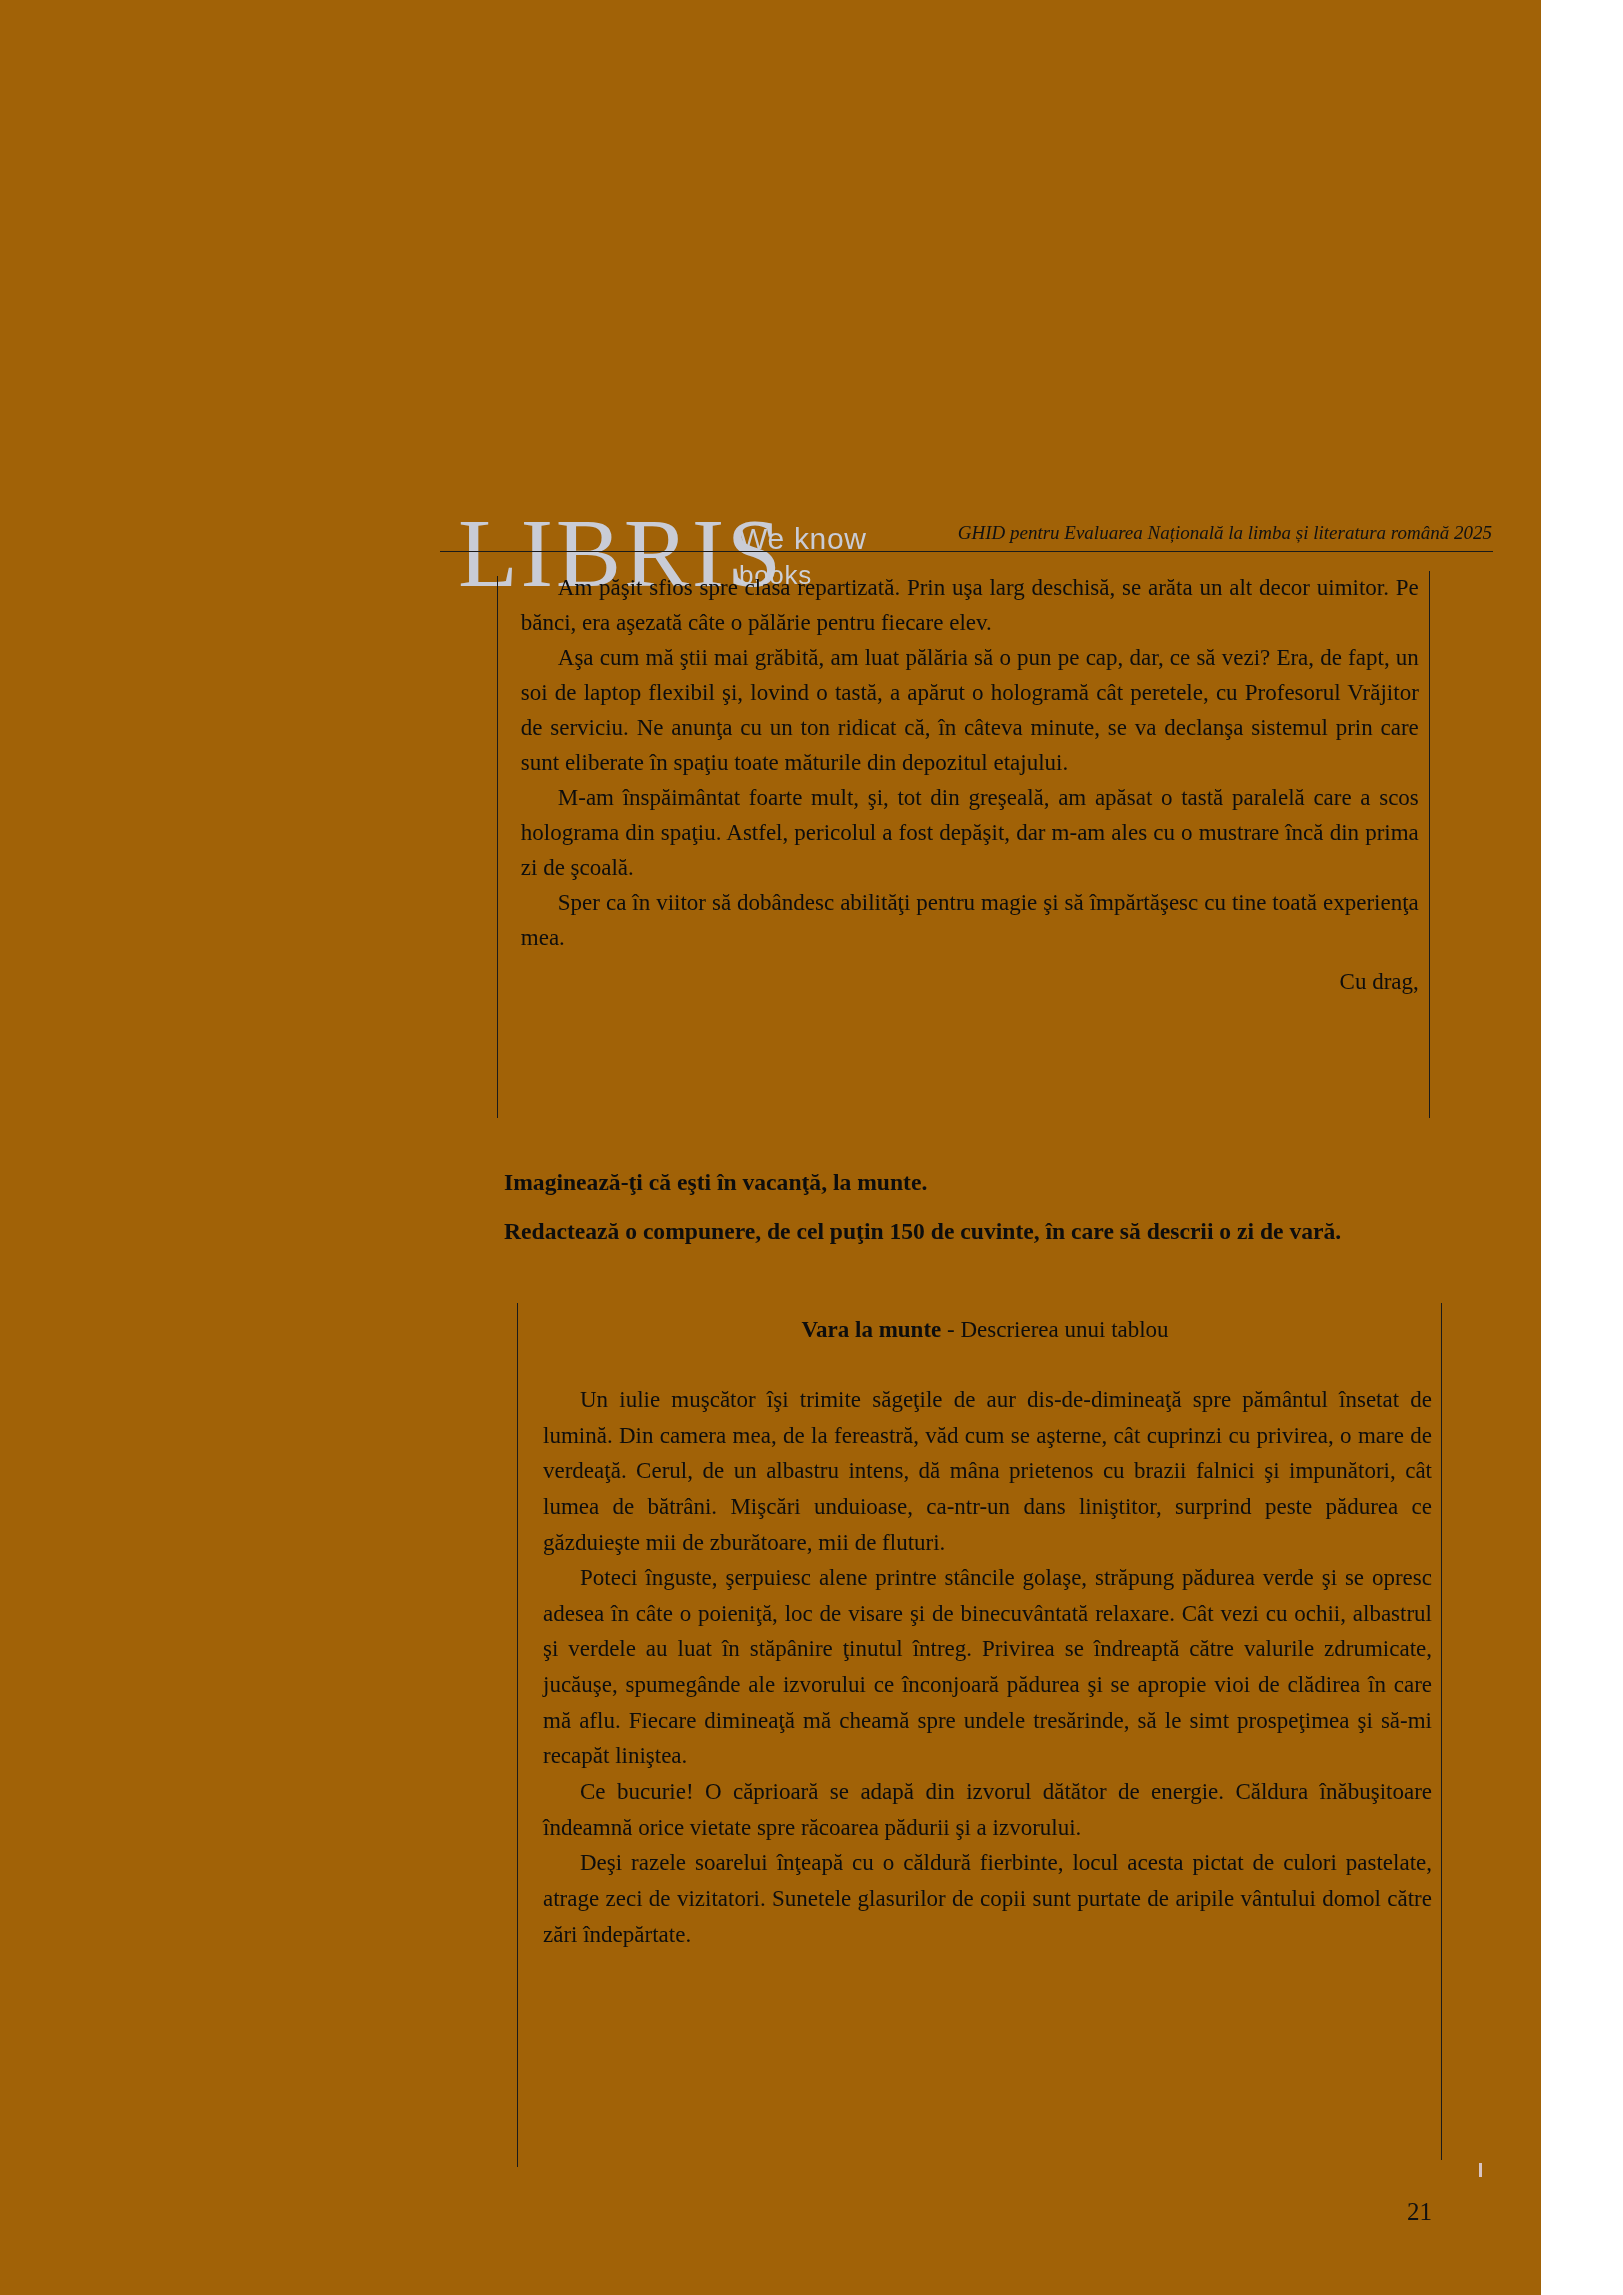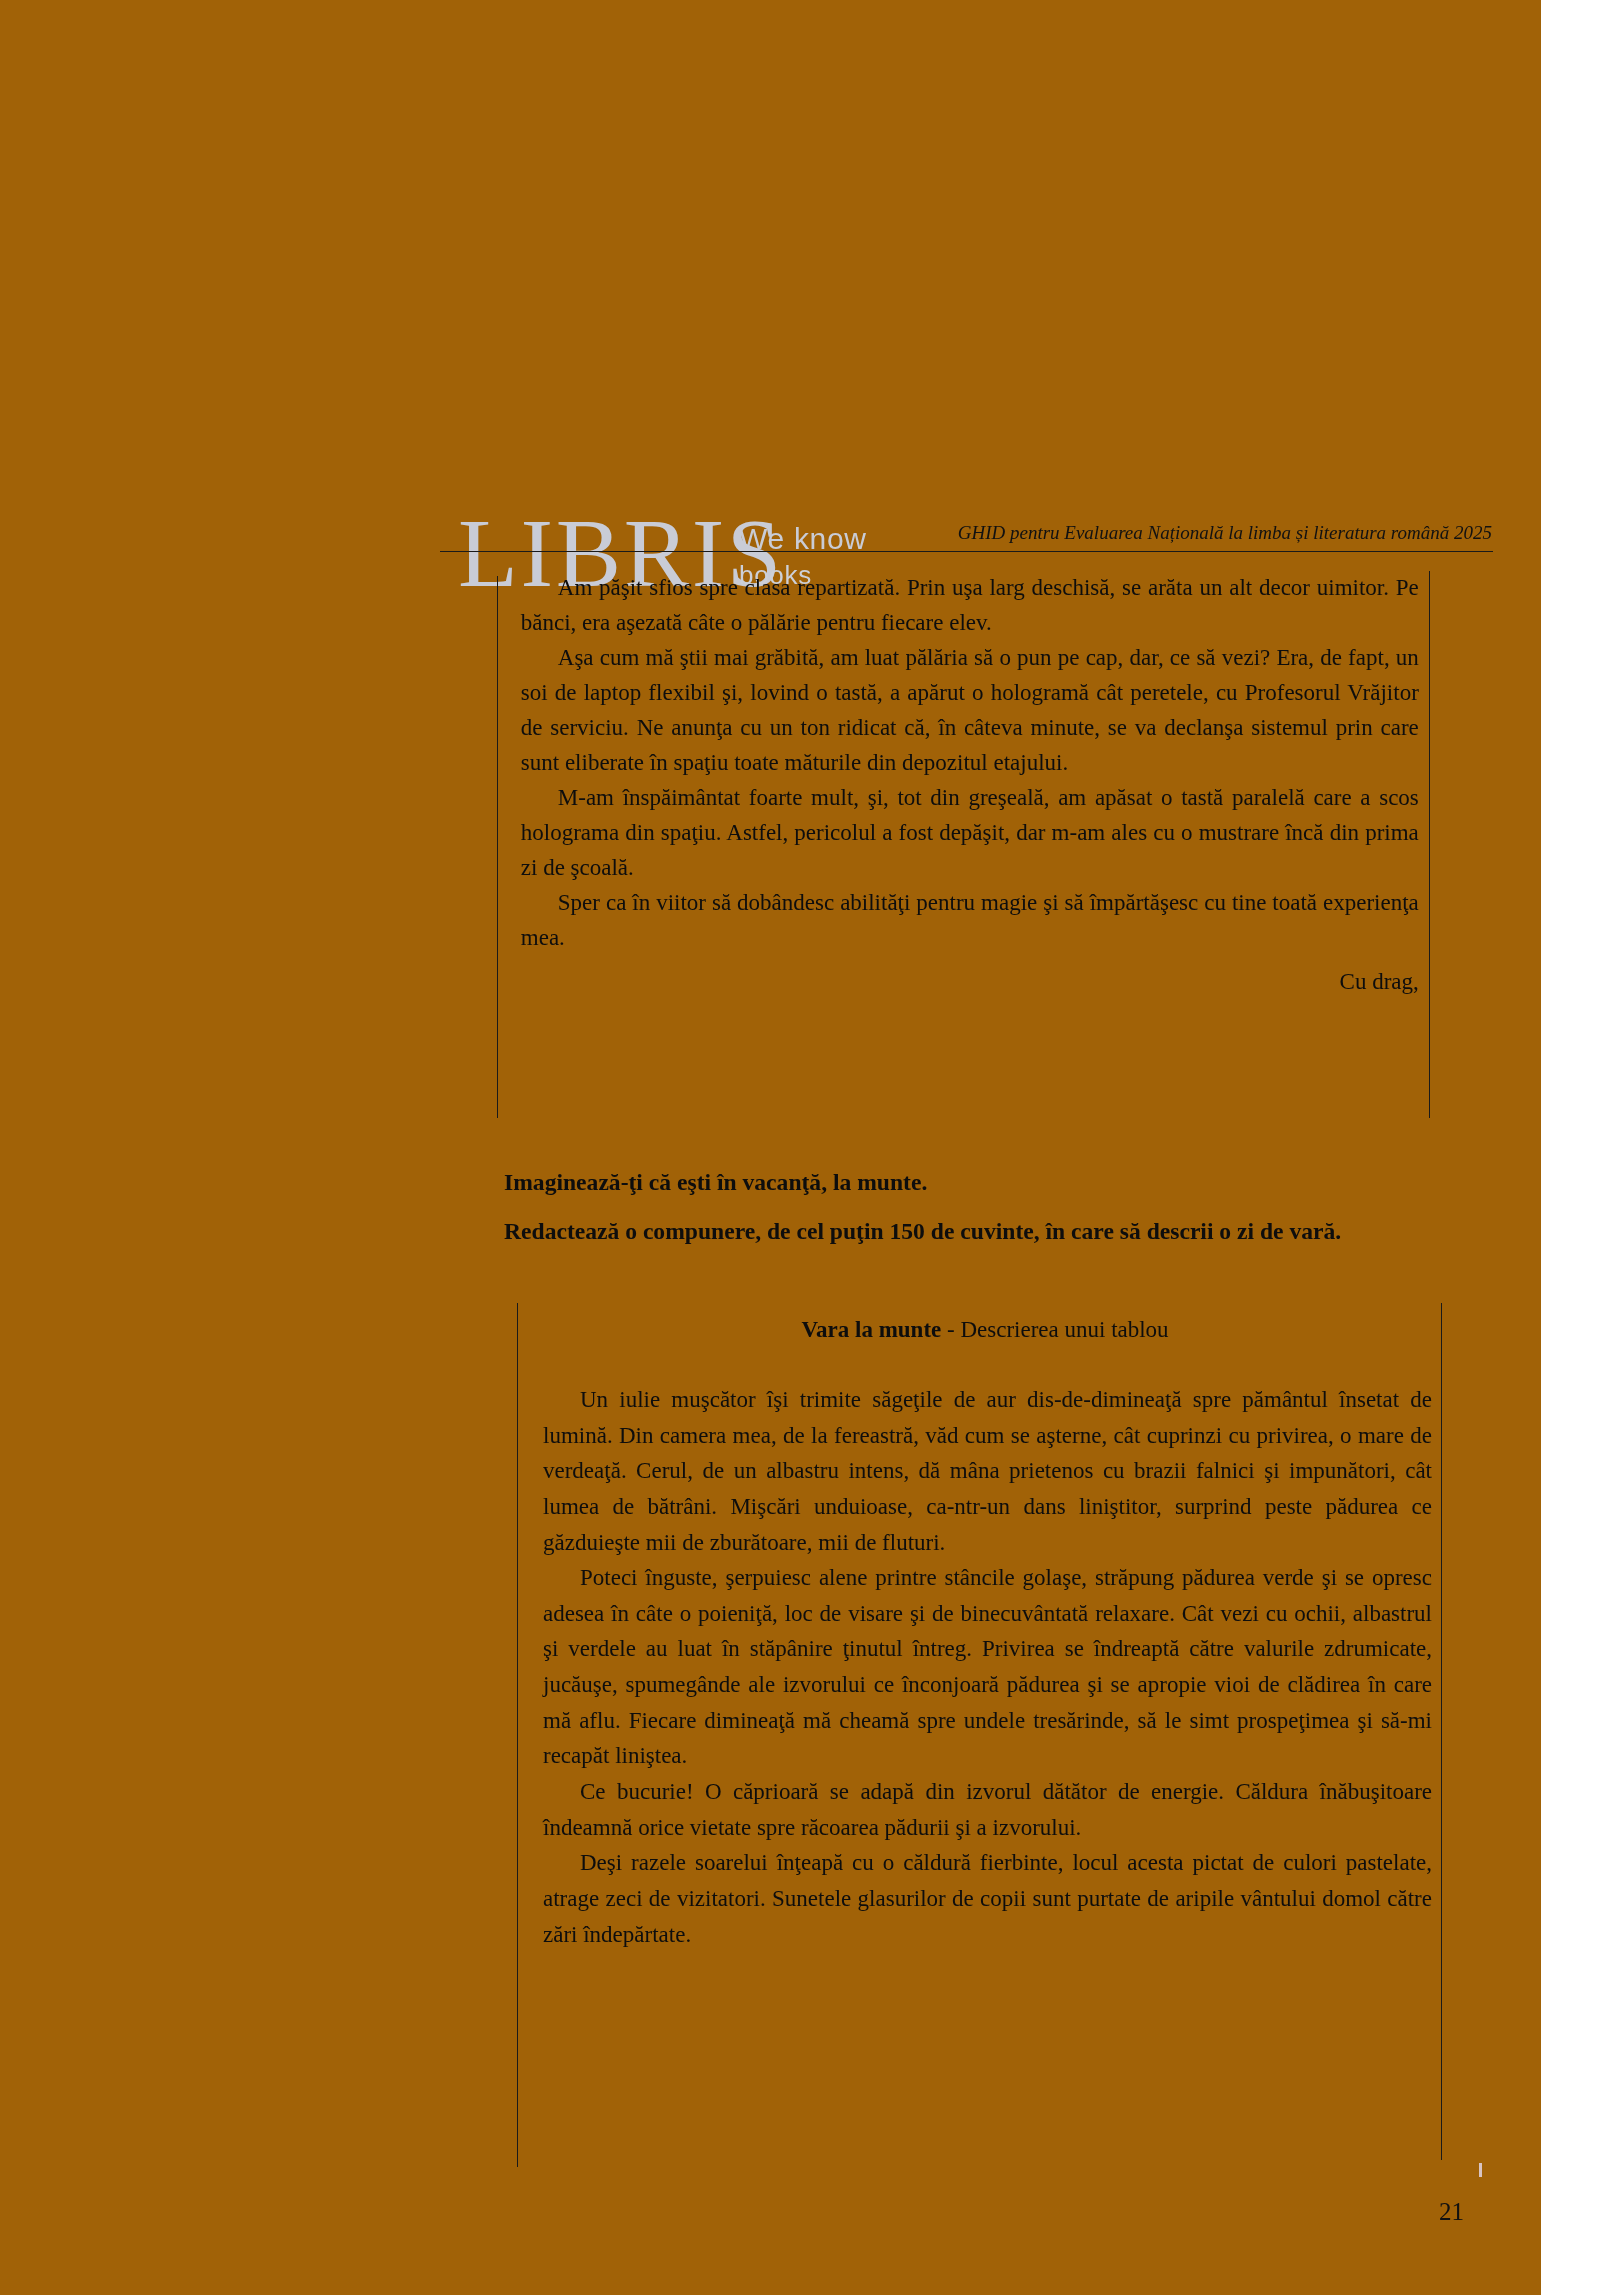--- a/index.html
+++ b/index.html
@@ -175,21 +175,20 @@
   }
   .essay-body p { margin: 0; text-indent: 37px; }
 
   
   .page-number {
     position: absolute;
     left: 1407px;
     top: 2198px;
     font-size: 25px;
     color: #111;
-    margin-left: 32px;
   }
   .corner-mark {
     position: absolute;
     left: 1479px;
     top: 2163px;
     width: 2.6px;
     height: 14.4px;
     background: #d8c4c4;
   }
 </style>

